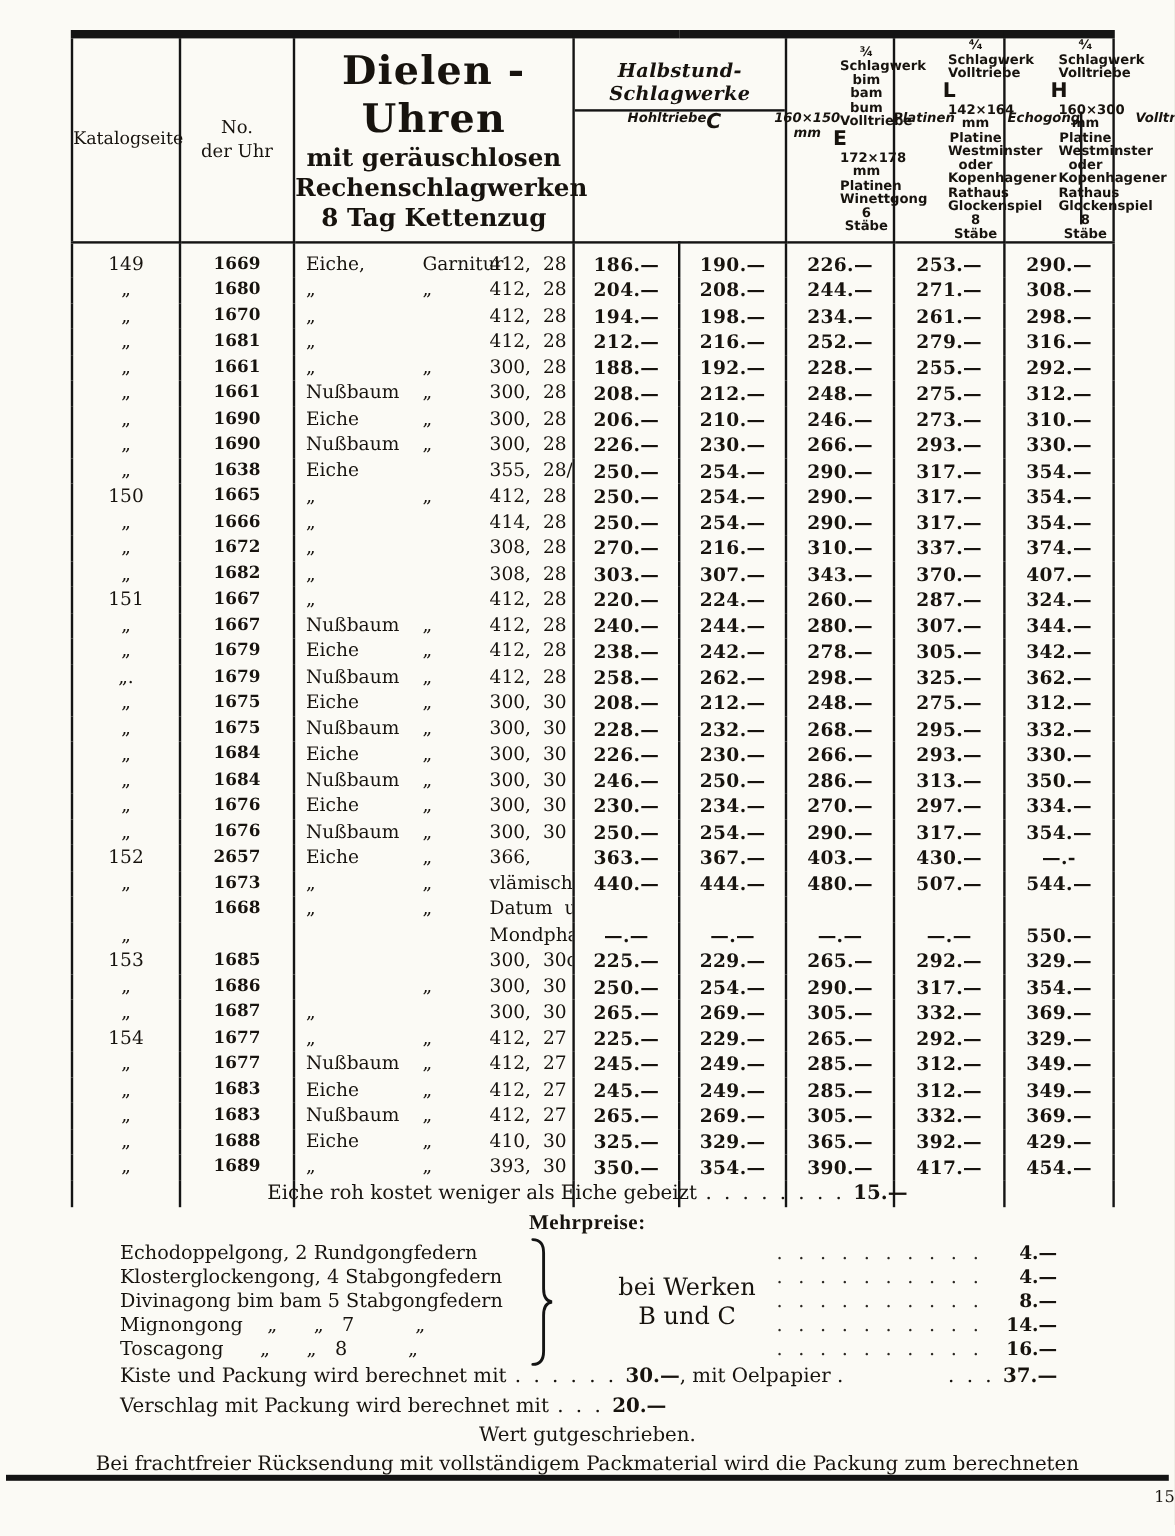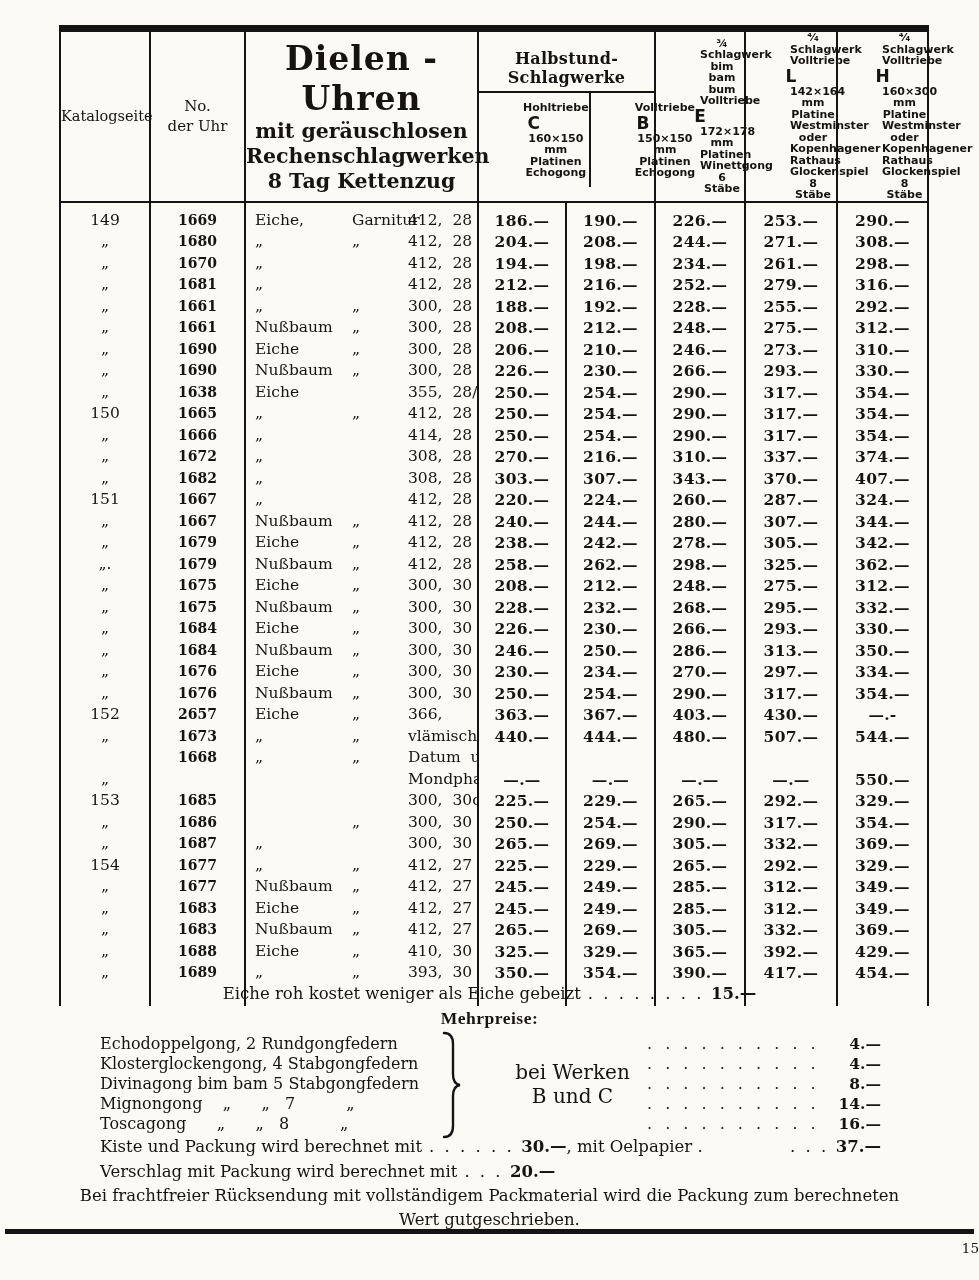--- a/index.html
+++ b/index.html
@@ -18,25 +18,25 @@
   tbody tr{height:21.5px;line-height:21.5px;}
   tr.sp-top{height:8px;line-height:8px;}
   tr.sp-bot{height:22px;line-height:22px;}
 
   .th-kat{font-size:14.5px;font-weight:normal;text-align:center;}
   .th-no{font-size:15px;font-weight:normal;text-align:center;line-height:20px;}
   .th-title{text-align:center;font-weight:normal;}
   .t-main{font-size:33px;font-weight:bold;letter-spacing:1px;line-height:40px;}
   .t-sub{font-size:20.5px;font-weight:bold;line-height:25px;}
 
-  .th-group{vertical-align:top;}
+  .th-group{vertical-align:top;font-style:italic;}
   .group-title{height:46px;display:flex;align-items:center;justify-content:center;
                font-size:16px;font-weight:bold;letter-spacing:.3px;}
   .group-split{display:flex;border-top:2px solid #141414;height:94px;}
-  .group-split .sub{flex:1;display:flex;flex-direction:column;justify-content:center;}
+  .group-split .sub{flex:1;display:flex;flex-direction:row;justify-content:center;}
   .group-split .sub:first-child{border-right:2px solid #141414;}
 
   .hlines{display:flex;flex-direction:column;justify-content:center;height:100%;}
   .hline{font-family:"DejaVu Sans",sans-serif;font-weight:bold;font-size:11px;
          line-height:11.5px;text-align:center;padding-left:44px;}
   .hletter{font-family:"DejaVu Sans",sans-serif;font-weight:bold;font-size:17px;
            line-height:19px;text-align:center;}
 
   td.kat{text-align:center;font-size:15.5px;}
   td.no{text-align:center;font-weight:bold;font-size:14px;}
@@ -818,20 +818,20 @@
       <span class="fv">37.—</span>
   </div>
 
   <div class="f-line f-verschlag">
     <span>Verschlag mit Packung wird berechnet mit</span>
       <span class="dots">. . .</span>
       <span class="fv">20.—</span>
   </div>
 
   <div class="f-note">
+    <div>Wert gutgeschrieben.</div>
     <div>Bei frachtfreier Rücksendung mit vollständigem Packmaterial wird die Packung zum berechneten</div>
-    <div>Wert gutgeschrieben.</div>
   </div>
 
   <div class="f-rule"></div>
   <div class="f-pagenum">15</div>
 
 </div>
 
 </body></html>

